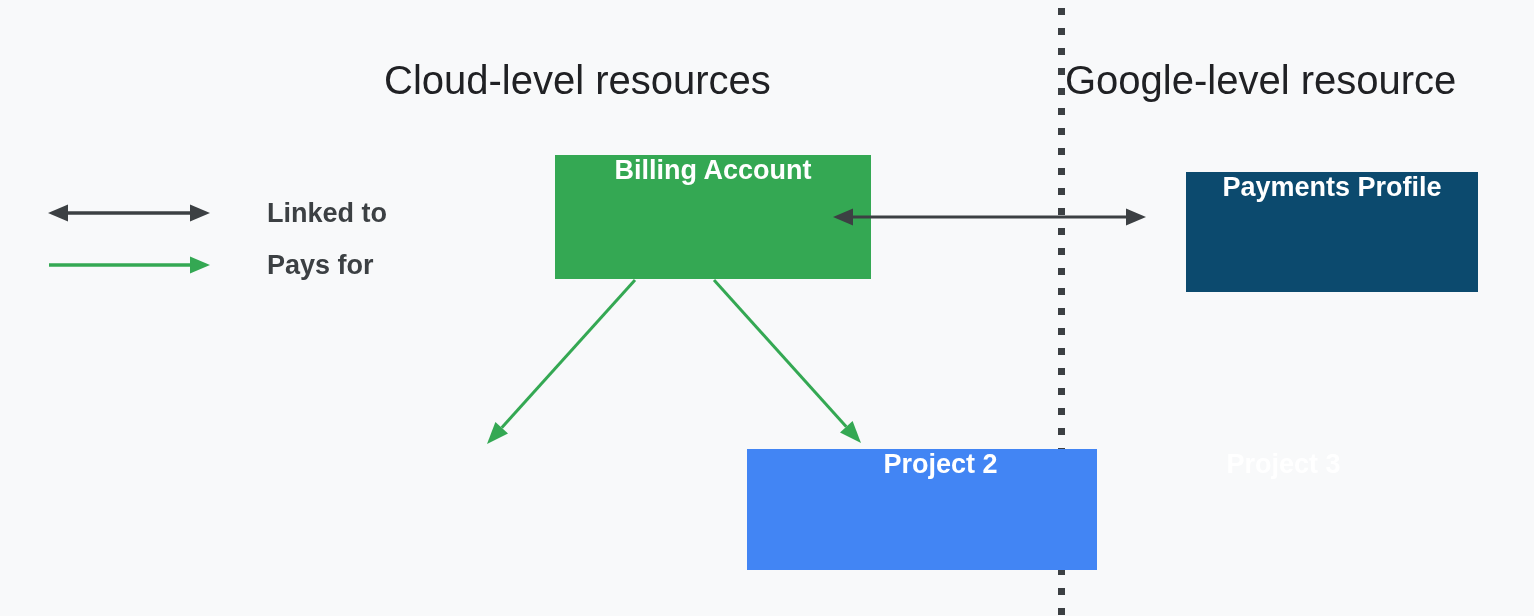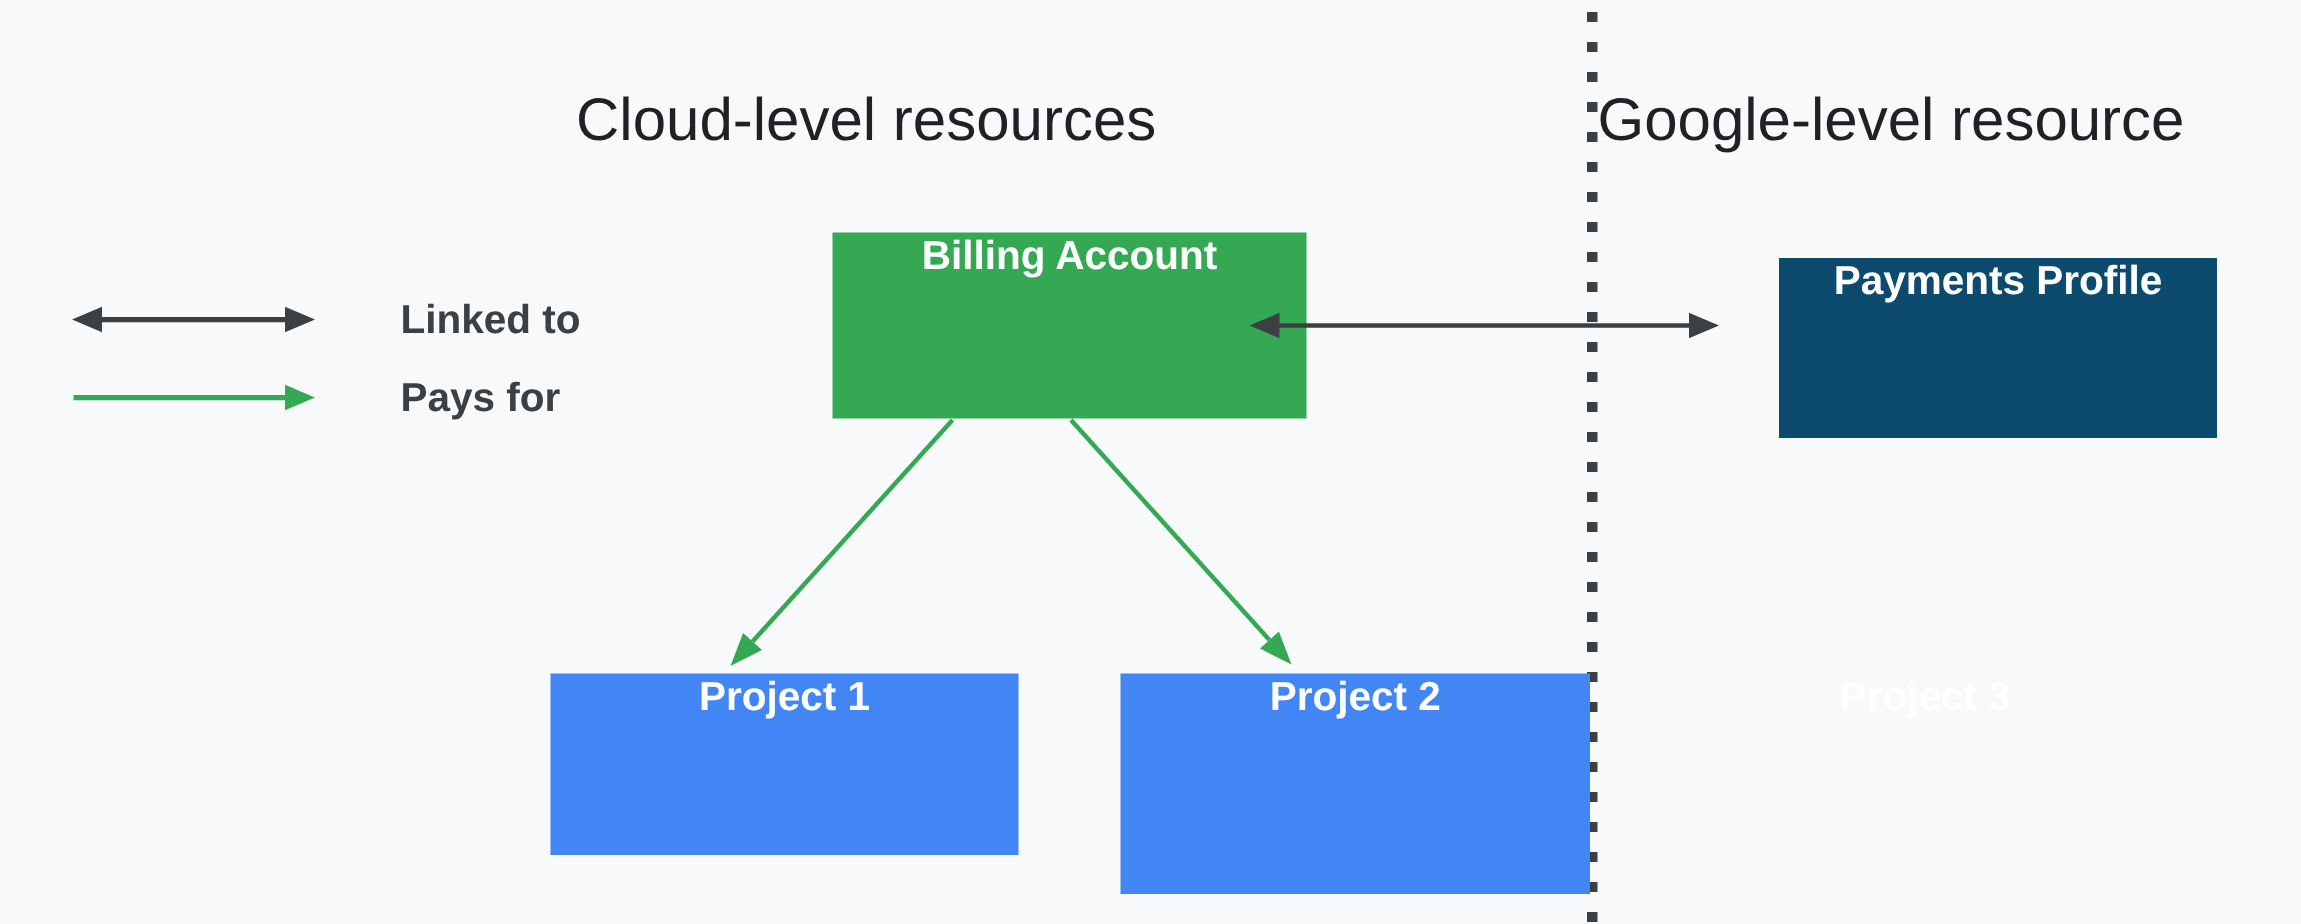--- a/index.html
+++ b/index.html
@@ -33,21 +33,21 @@
     justify-content: center;
     font-size: 27px;
     font-weight: 700;
     color: #FFFFFF;
     white-space: nowrap;
     margin-left: 40px;
   }
   #billing-account-node  { left: 515px;  top: 155px; width: 316px; height: 124px; background: #34A853; }
   #payments-profile-node { left: 1146px; top: 172px; width: 292px; height: 120px; background: #0c4a6e; }
   #project-1-node        { left: 327px;  top: 449px; width: 312px; height: 121px; background: #4285F4; }
-  #project-2-node        { left: 707px;  top: 449px; width: 313px; height: 147px; background: #4285F4; }
+  #project-2-node        { left: 707px;  top: 449px; width: 313px; height: 121px; background: #4285F4; padding-left: 37px; }
   #project-3-node        { left: 1087px; top: 449px; width: 313px; height: 121px; background: transparent; }
 
   #divider {
     position: absolute;
     left: 1058px;
     top: 8px;
     width: 7px;
     height: 608px;
     background-image: repeating-linear-gradient(
       to bottom,
@@ -90,23 +90,20 @@
   <div id="divider"></div>
 
   <div id="billing-account-node" class="node">
     <span>Billing Account</span>
   </div>
 
   <div id="payments-profile-node" class="node">
     <span>Payments Profile</span>
   </div>
 
-  <div id="project-1-node" class="node">
-    <span>Project 1</span>
-  </div>
 
   <div id="project-2-node" class="node">
     <span>Project 2</span>
   </div>
 
   <div id="project-3-node" class="node">
     <span>Project 3</span>
   </div>
 
   <div id="legend-label-linked" class="legend-label">Linked to</div>

